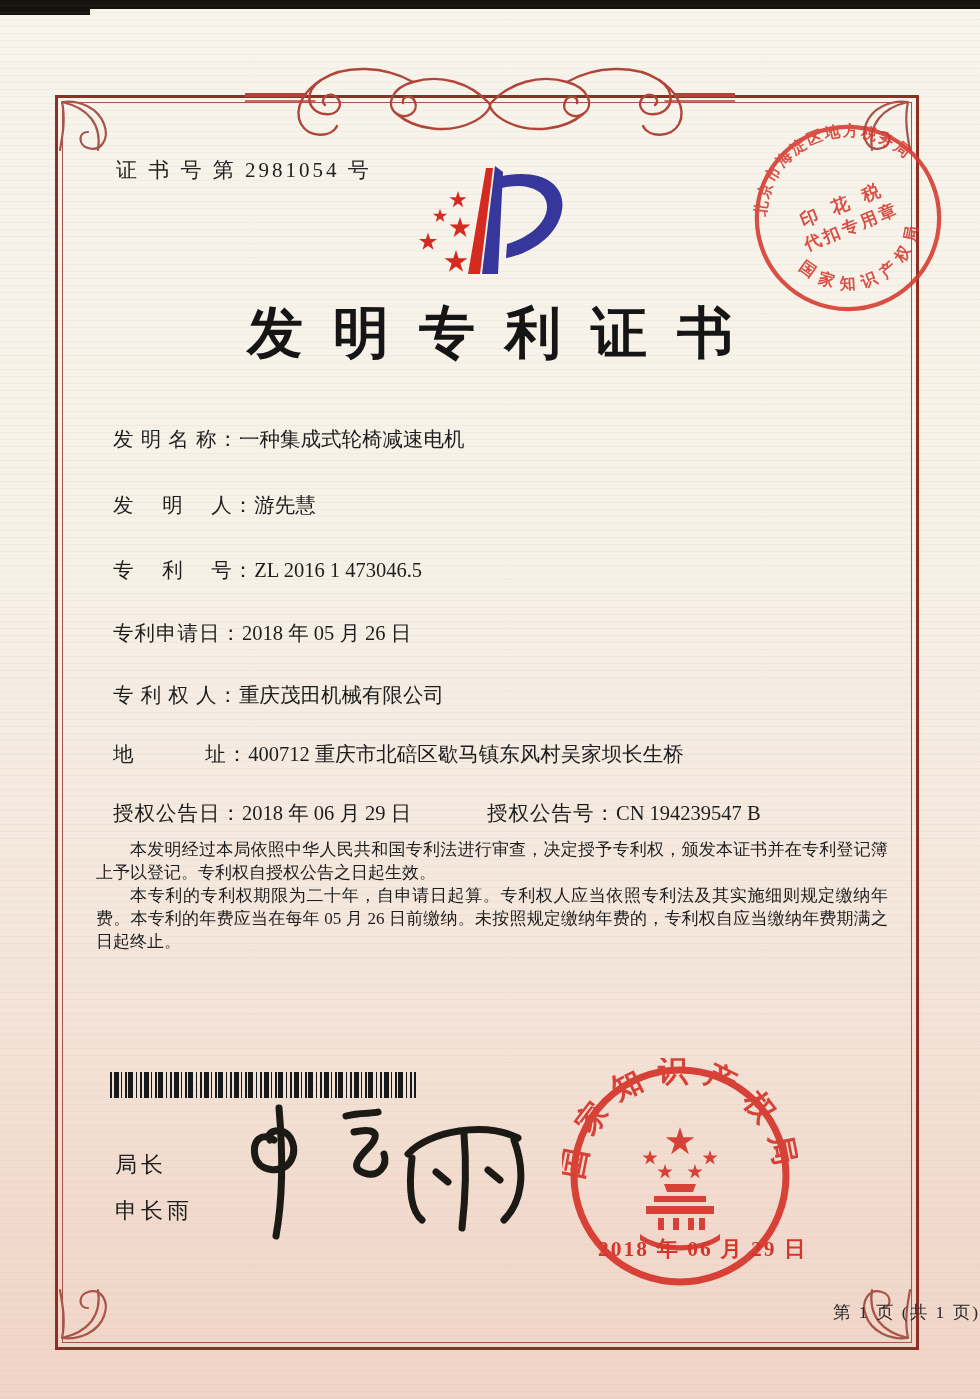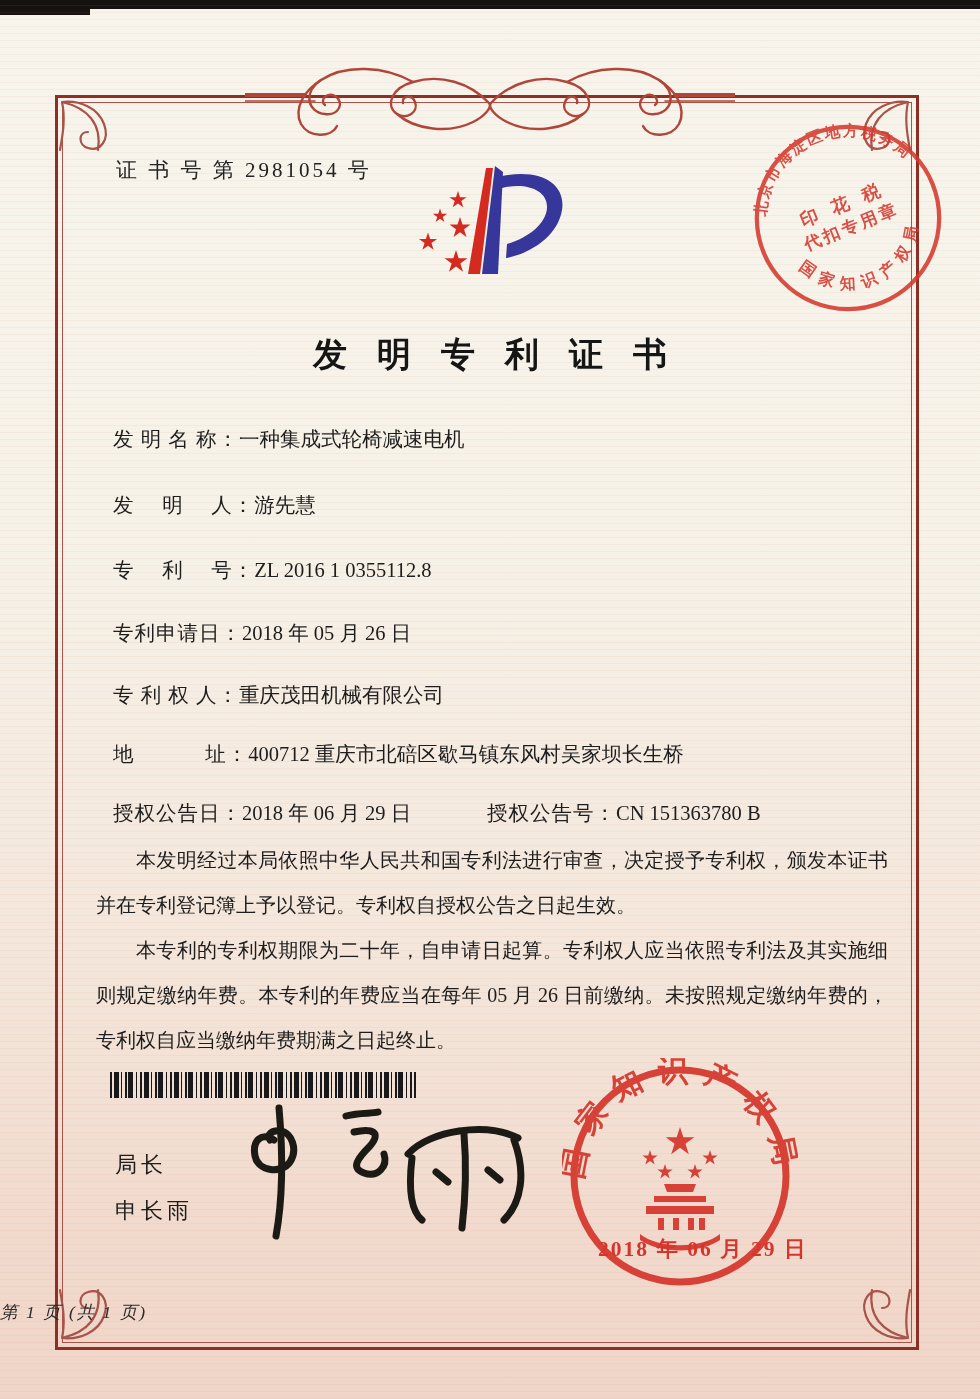--- a/index.html
+++ b/index.html
@@ -21,50 +21,50 @@
          border:3px solid #8e2f26;z-index:2;}
   .frame-inner{position:absolute;inset:4px;border:1px solid #a8544a;}
 
   .ornament{position:absolute;z-index:3;pointer-events:none;}
 
   .cert-no{position:absolute;left:88px;top:156px;font-size:21px;letter-spacing:3px;color:#222;z-index:4;margin-left:28px;}
 
   .logo{position:absolute;left:394px;top:146px;z-index:4;}
 
   .title{position:absolute;left:0;top:296px;width:100%;text-align:center;
-         font-size:34px;font-weight:bold;letter-spacing:30px;text-indent:30px;color:#151515;z-index:4;margin-top:36px;}
+         font-size:56px;font-weight:bold;letter-spacing:30px;text-indent:30px;color:#151515;z-index:4;}
 
   .fields{position:absolute;left:113px;top:0;width:760px;z-index:4;}
   .field-row{position:absolute;left:0;font-size:20.5px;color:#1d1d1d;white-space:nowrap;text-align:right;}
   .field-row .lab{letter-spacing:1px;}
   .grant-right{position:absolute;left:374px;top:0;}
 
   .paras{position:absolute;left:96px;top:838px;width:792px;z-index:4;}
-  .paras p{margin:0;font-size:20px;line-height:45px;text-align:justify;
+  .paras p{margin:0;font-size:17px;line-height:23px;text-align:justify;
            text-indent:2em;color:#1d1d1d;}
 
   .barcode{position:absolute;left:110px;top:1072px;width:306px;height:26px;z-index:4;
     background:repeating-linear-gradient(90deg,
       #19181a 0 2px,transparent 2px 4px,#19181a 4px 9px,transparent 9px 11px,
       #19181a 11px 12px,transparent 12px 15px,#19181a 15px 17px,transparent 17px 18px,
       #19181a 18px 23px,transparent 23px 26px,#19181a 26px 27px,transparent 27px 30px);
   }
 
   .signer{position:absolute;left:115px;z-index:4;font-size:22px;letter-spacing:4px;color:#1d1d1d;text-align:center;}
   .signature{position:absolute;left:238px;top:1100px;z-index:5;}
 
   .seal{position:absolute;left:562px;top:1058px;z-index:5;opacity:.92;}
   .seal-date{position:absolute;left:598px;top:1234px;z-index:6;font-size:21.5px;
              color:#d5352b;letter-spacing:2px;font-weight:bold;}
 
   .stamp{position:absolute;left:742px;top:112px;width:212px;height:212px;z-index:5;
          transform:rotate(-22deg);opacity:.88;}
 
-  .footer{position:absolute;left:0;top:1300px;width:100%;text-align:left;
-          font-size:17.5px;letter-spacing:2px;color:#2a2a2a;z-index:4;font-style:italic;}
+  .footer{position:absolute;left:0;top:1300px;width:100%;text-align:right;
+          font-size:17.5px;letter-spacing:2px;color:#2a2a2a;z-index:4;}
 </style>
 </head>
 <body>
 
 <div id="page">
 
   <div class="scan-edge-top"></div>
   <div class="scan-edge-corner"></div>
 
   <div class="frame">
@@ -124,35 +124,35 @@
   <div class="title">发明专利证书</div>
 
   <div class="fields">
     <div class="field-row" style="top:425px">
       <span class="lab">发 明 名 称：</span><span>一种集成式轮椅减速电机</span>
     </div>
     <div class="field-row" style="top:491px">
       <span class="lab">发　 明 　人：</span><span>游先慧</span>
     </div>
     <div class="field-row" style="top:556px">
-      <span class="lab">专　 利 　号：</span><span>ZL 2016 1 0355112.8</span>
+      <span class="lab">专　 利 　号：</span><span>ZL 2016 1 473046.5</span>
     </div>
     <div class="field-row" style="top:619px">
       <span class="lab">专利申请日：</span><span>2018 年 05 月 26 日</span>
     </div>
     <div class="field-row" style="top:681px">
       <span class="lab">专 利 权 人：</span><span>重庆茂田机械有限公司</span>
     </div>
     <div class="field-row" style="top:740px">
       <span class="lab">地　 　　址：</span><span>400712 重庆市北碚区歇马镇东风村吴家坝长生桥</span>
     </div>
     <div class="field-row" style="top:799px">
       <span class="lab">授权公告日：</span><span>2018 年 06 月 29 日</span>
       <span class="grant-right">
-        <span class="lab">授权公告号：</span><span>CN 151363780 B</span>
+        <span class="lab">授权公告号：</span><span>CN 194239547 B</span>
       </span>
     </div>
   </div>
 
   <div class="paras">
     <p>本发明经过本局依照中华人民共和国专利法进行审查，决定授予专利权，颁发本证书并在专利登记簿上予以登记。专利权自授权公告之日起生效。</p>
     <p>本专利的专利权期限为二十年，自申请日起算。专利权人应当依照专利法及其实施细则规定缴纳年费。本专利的年费应当在每年 05 月 26 日前缴纳。未按照规定缴纳年费的，专利权自应当缴纳年费期满之日起终止。</p>
   </div>
 
   <div class="barcode"></div>

